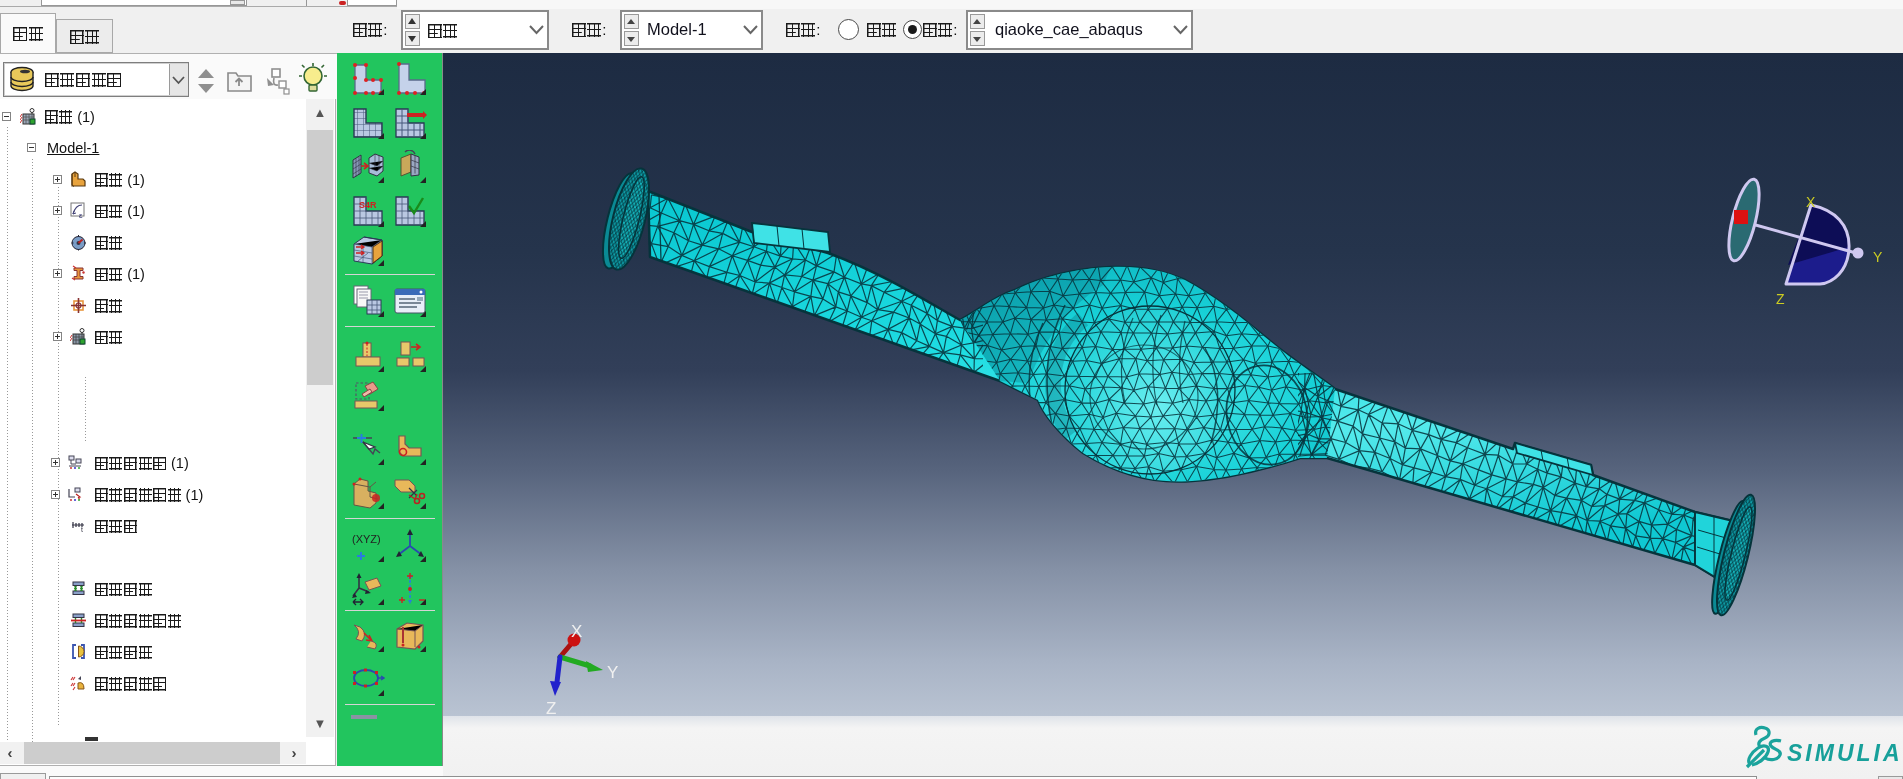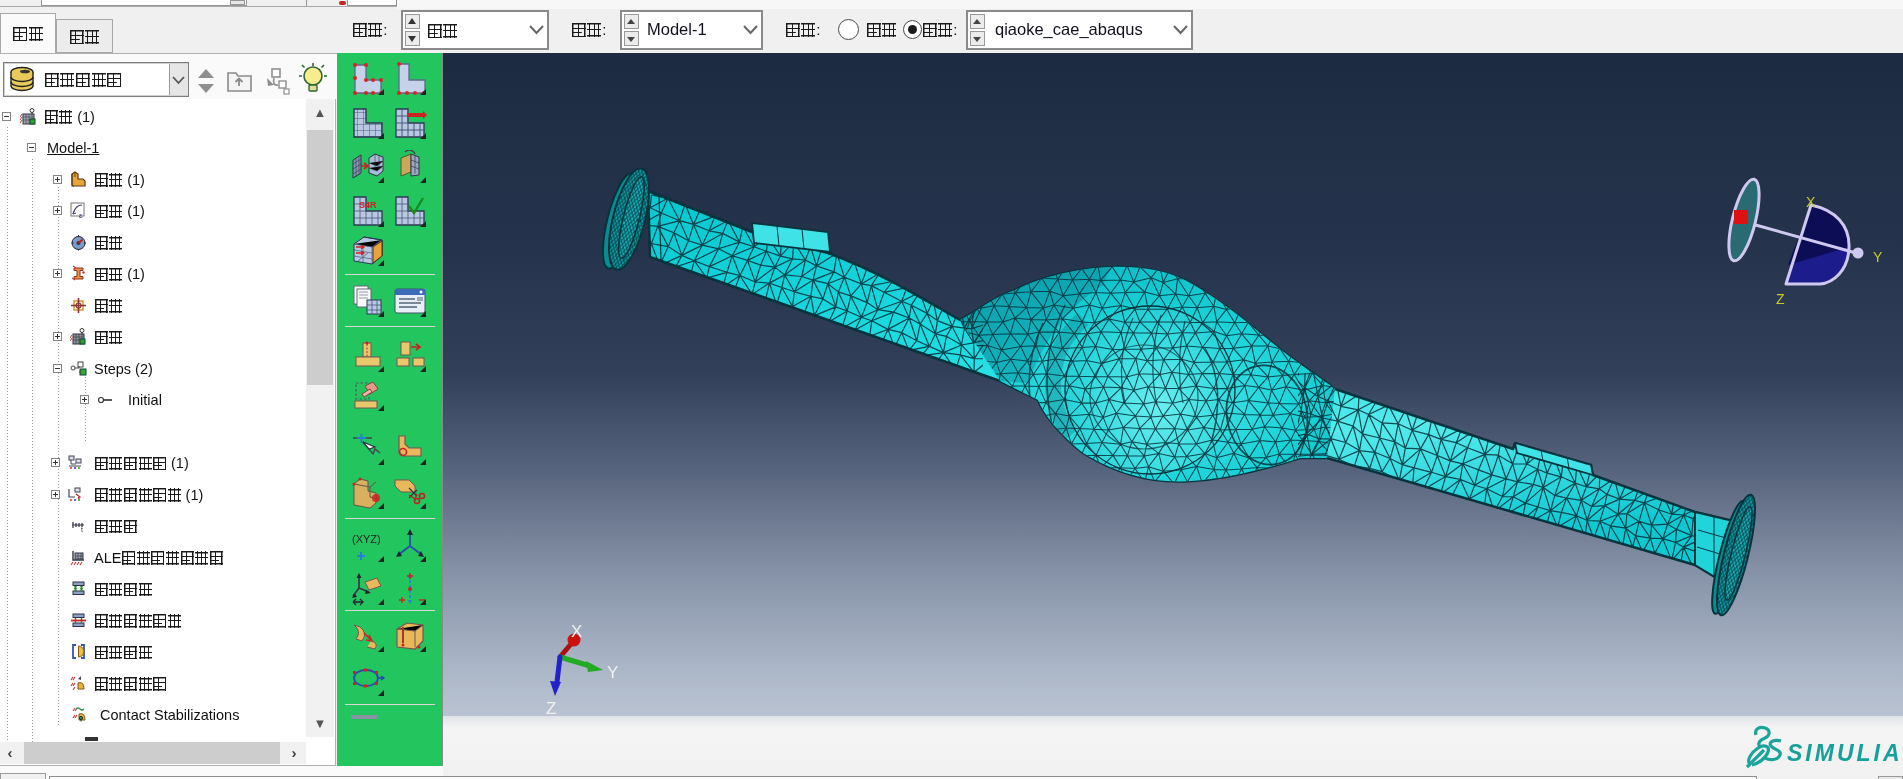--- a/index.html
+++ b/index.html
@@ -155,38 +155,20 @@
       <span class="ticon" style="left:70px"><svg width="17" height="17" viewBox="0 0 17 17">
           <rect x="3" y="6" width="11" height="10" fill="#8a97a8" stroke="#333" stroke-width="1"></rect>
           <path d="M3 9 h11 M3 12 h11 M6 6 v10 M9 6 v10 M12 6 v10" stroke="#444" stroke-width="0.8"></path>
           <path d="M2 7 l-2 3 m2 0 l-2 3" stroke="#c33" stroke-width="1"></path>
           <rect x="10" y="11" width="5" height="5" fill="#2da32d" stroke="#143"></rect>
           <circle cx="12" cy="2.5" r="2" fill="#fff" stroke="#333"></circle>
           <rect x="11.5" y="4" width="1" height="2" fill="#333"></rect>
         </svg></span>
       <span style="position:absolute;left:94px;top:0"><span class="cj"></span><span class="cj v2"></span></span>
     </div>
-    <div class="trow" style="left:0;top:260.5px;width:330px">
-      <span class="exp" style="left:53px"></span>
-      <span class="ticon" style="left:70px"><svg width="17" height="17" viewBox="0 0 17 17">
-          <circle cx="3" cy="8" r="2" fill="#fff" stroke="#444"></circle>
-          <rect x="8" y="2" width="5" height="5" fill="#fff" stroke="#444"></rect>
-          <rect x="10" y="9" width="6" height="6" fill="#3aa33a" stroke="#143"></rect>
-          <path d="M5 8 h4 v-2 m0 6 h2" fill="none" stroke="#444"></path>
-        </svg></span>
-      <span style="position:absolute;left:94px;top:0"><span style="font-size:14.5px;">Steps (2)</span></span>
-    </div>
-    <div class="trow" style="left:0;top:292px;width:330px">
-      <span class="exp plus" style="left:80px"></span>
-      <span class="ticon" style="left:97px"><svg width="17" height="17" viewBox="0 0 17 17">
-          <circle cx="4" cy="9" r="2.5" fill="#fff" stroke="#333" stroke-width="1.2"></circle>
-          <path d="M7 9 h8" stroke="#333" stroke-width="1.6"></path>
-        </svg></span>
-      <span style="position:absolute;left:128px;top:0"><span style="font-size:14.5px;">Initial</span></span>
-    </div>
     <div class="trow" style="left:0;top:355px;width:330px">
       <span class="exp plus" style="left:51px"></span>
       <span class="ticon" style="left:67px"><svg width="17" height="17" viewBox="0 0 17 17">
           <rect x="2" y="2" width="5" height="4" fill="#dde" stroke="#445"></rect>
           <rect x="9" y="5" width="5" height="4" fill="#dde" stroke="#445"></rect>
           <path d="M4 6 v4 m0 0 h5" fill="none" stroke="#445"></path>
           <path d="M2 12 h12" stroke="#445"></path>
           <circle cx="4" cy="14" r="1" fill="#c33"></circle>
           <circle cx="8" cy="14" r="1" fill="#33c"></circle>
           <circle cx="12" cy="14" r="1" fill="#3a3"></circle>
@@ -205,29 +187,20 @@
         </svg></span>
       <span style="position:absolute;left:94px;top:0"><span class="cj"></span><span class="cj v2"></span><span class="cj"></span><span class="cj v2"></span><span class="cj"></span><span class="cj v2"></span><span style="font-size:14.5px"> (1)</span></span>
     </div>
     <div class="trow" style="left:0;top:418px;width:330px">
       <span class="ticon" style="left:70px"><svg width="17" height="17" viewBox="0 0 17 17">
           <path d="M2 8 h12 M3 5 v6 M6 6 v4 M9 6 v4 M12 6 v4" stroke="#334" stroke-width="1.2"></path>
           <text x="11" y="15" font-size="7" fill="#334">t</text>
         </svg></span>
       <span style="position:absolute;left:94px;top:0"><span class="cj"></span><span class="cj v2"></span><span class="cj"></span></span>
     </div>
-    <div class="trow" style="left:0;top:449.5px;width:330px">
-      <span class="ticon" style="left:70px"><svg width="17" height="17" viewBox="0 0 17 17">
-          <path d="M3 2 v9 h11" fill="none" stroke="#334" stroke-width="1.4"></path>
-          <rect x="5" y="4" width="8" height="6" fill="#9aa7b8" stroke="#334"></rect>
-          <path d="M5 7 h8 M8 4 v6 M11 4 v6" stroke="#334" stroke-width=".7"></path>
-          <path d="M3 13 l-2 3 m5 -3 l-2 3 m5 -3 l-2 3 m5 -3 l-2 3" stroke="#c33" stroke-width="1.1"></path>
-        </svg></span>
-      <span style="position:absolute;left:94px;top:0"><span style="font-size:14.5px">ALE</span><span class="cj"></span><span class="cj v2"></span><span class="cj"></span><span class="cj v2"></span><span class="cj"></span><span class="cj v2"></span><span class="cj"></span></span>
-    </div>
     <div class="trow" style="left:0;top:481px;width:330px">
       <span class="ticon" style="left:70px"><svg width="17" height="17" viewBox="0 0 17 17">
           <rect x="3" y="2" width="11" height="3.5" fill="#8aa0c8" stroke="#334"></rect>
           <rect x="3" y="11" width="11" height="3.5" fill="#8aa0c8" stroke="#334"></rect>
           <path d="M5.5 6 v5 M11.5 6 v5" stroke="#2a8a2a" stroke-width="1.4"></path>
           <path d="M4 6.8 h3 m-3 1.7 h3 m-3 1.7 h3 M10 6.8 h3 m-3 1.7 h3 m-3 1.7 h3" stroke="#2a8a2a" stroke-width=".9"></path>
         </svg></span>
       <span style="position:absolute;left:94px;top:0"><span class="cj"></span><span class="cj v2"></span><span class="cj"></span><span class="cj v2"></span></span>
     </div>
     <div class="trow" style="left:0;top:512.5px;width:330px">
@@ -246,30 +219,20 @@
         </svg></span>
       <span style="position:absolute;left:94px;top:0"><span class="cj"></span><span class="cj v2"></span><span class="cj"></span><span class="cj v2"></span></span>
     </div>
     <div class="trow" style="left:0;top:575.5px;width:330px">
       <span class="ticon" style="left:70px"><svg width="17" height="17" viewBox="0 0 17 17">
           <path d="M3 2 l-2 3 m4 -3 l-2 3 m0 3 l-2 3 m4 -3 l-2 3 m2 1 l-2 3" stroke="#c33" stroke-width="1.1"></path>
           <path d="M8 4 l3 -3 v4 z" fill="#445"></path>
           <path d="M8 8 q6 -2 6 6 h-6 z" fill="#e8b23d" stroke="#86551a"></path>
         </svg></span>
       <span style="position:absolute;left:94px;top:0"><span class="cj"></span><span class="cj v2"></span><span class="cj"></span><span class="cj v2"></span><span class="cj"></span></span>
-    </div>
-    <div class="trow" style="left:0;top:607px;width:330px">
-      <span class="ticon" style="left:72px"><svg width="17" height="17" viewBox="0 0 17 17">
-          <path d="M3 2 l-2 3 m4 -3 l-2 3 m0 4 l-2 3 m4 -3 l-2 3" stroke="#c33" stroke-width="1.1"></path>
-          <path d="M4 3 q2 -2 4 0 t4 0" fill="none" stroke="#2a9a4a" stroke-width="1.2"></path>
-          <path d="M7 8 q6 -2 6 6 h-6 z" fill="#e8b23d" stroke="#86551a"></path>
-          <circle cx="9" cy="12" r="1.6" fill="#2a9a4a" stroke="#133"></circle>
-          <path d="M9 13.5 v2" stroke="#133"></path>
-        </svg></span>
-      <span style="position:absolute;left:100px;top:0"><span style="font-size:14.5px;">Contact Stabilizations</span></span>
     </div>
     <div class="abs" style="left:85px;top:638px;width:13px;height:4px;background:#333"></div>
   </div>
 
 <div class="abs" style="left:306px;top:99px;width:28px;height:638px;background:#f1f1f1"></div>
 <div class="abs" style="left:306px;top:99px;width:28px;height:27px;background:#f1f1f1;color:#555;font-size:13px;text-align:center;line-height:27px">▲</div>
 <div class="abs" style="left:307px;top:130px;width:26px;height:255px;background:#cdcdcd"></div>
 <div class="abs" style="left:306px;top:710px;width:28px;height:27px;background:#f1f1f1;color:#555;font-size:13px;text-align:center;line-height:27px">▼</div>
 
 <div class="abs" style="left:0px;top:742px;width:306px;height:22px;background:#f1f1f1"></div>

